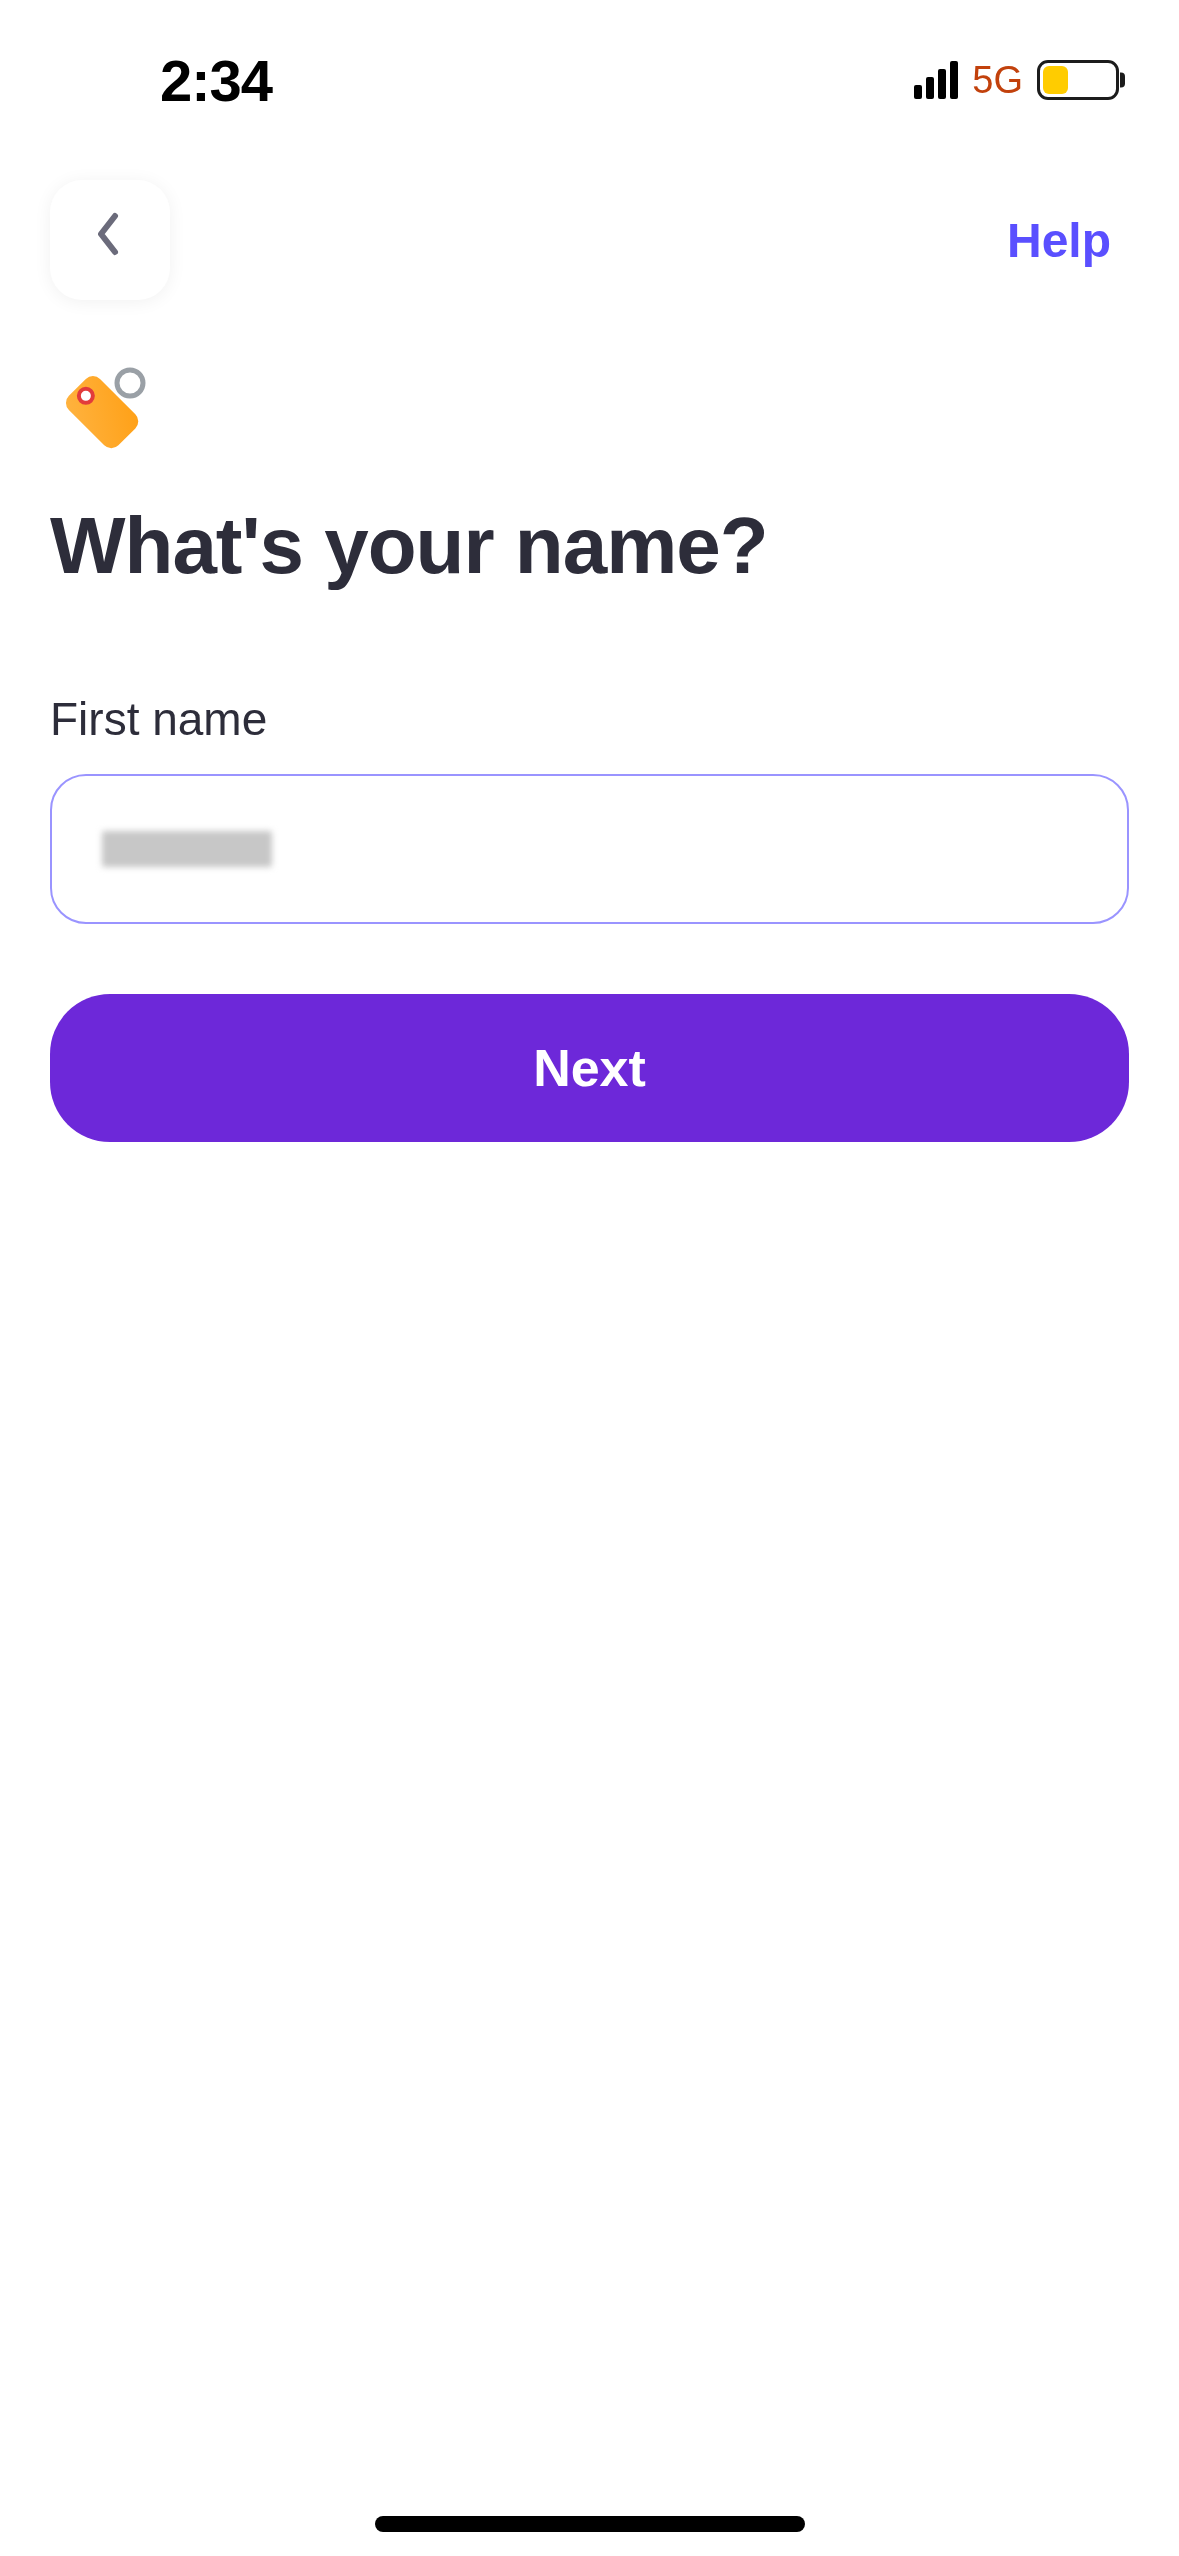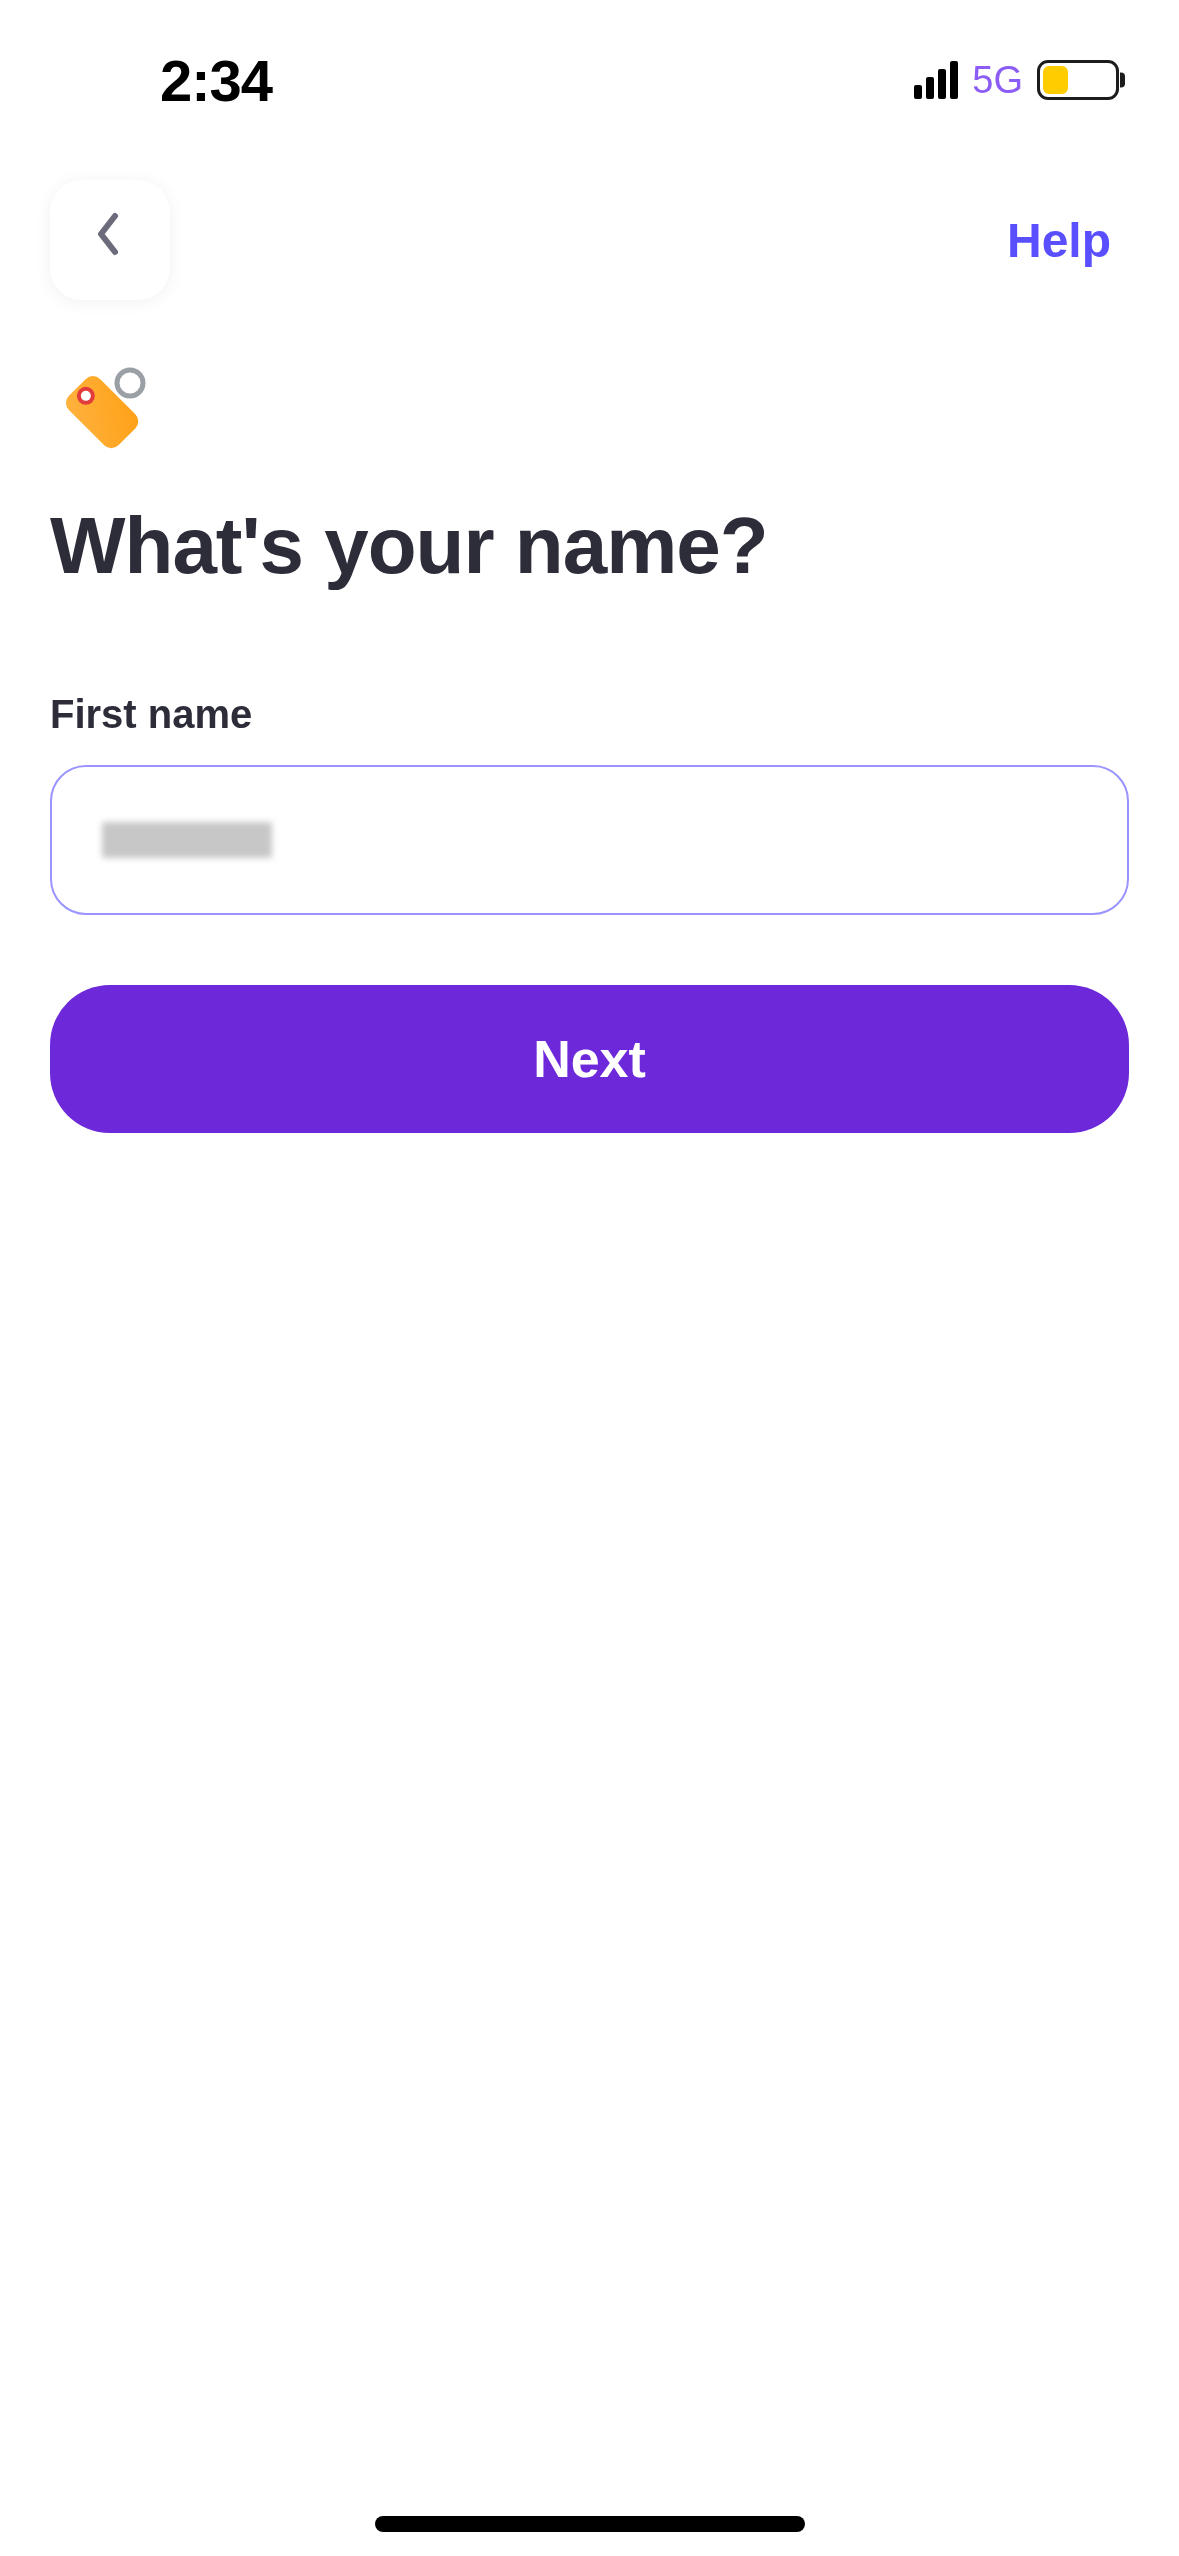--- a/index.html
+++ b/index.html
@@ -45,21 +45,21 @@
       background: #000;
       border-radius: 2px;
     }
     .signal-bar:nth-child(1) { height: 14px; }
     .signal-bar:nth-child(2) { height: 22px; }
     .signal-bar:nth-child(3) { height: 30px; }
     .signal-bar:nth-child(4) { height: 38px; }
     .network-type {
       font-size: 38px;
       font-weight: 500;
-      color: #8b5cf6;
+      color: #c2410c;
     }
     .battery {
       width: 82px;
       height: 40px;
       border: 3px solid #1c1c1c;
       border-radius: 11px;
       position: relative;
       display: flex;
       align-items: center;
       padding: 3px;
@@ -127,22 +127,22 @@
       font-weight: 700;
       color: #2d2d3a;
       letter-spacing: -1px;
       margin-bottom: 100px;
       margin-top: 20px;
     }
     .field-group {
       margin-bottom: 70px;
     }
     .field-label {
-      font-size: 40px;
-      font-weight: 700;
+      font-size: 46px;
+      font-weight: 400;
       color: #2d2d3a;
       margin-bottom: 28px;
     }
     .text-input {
       width: 100%;
       height: 150px;
       border: 2px solid #d6d6e5;
       border-radius: 36px;
       padding: 0 50px;
       font-size: 44px;

